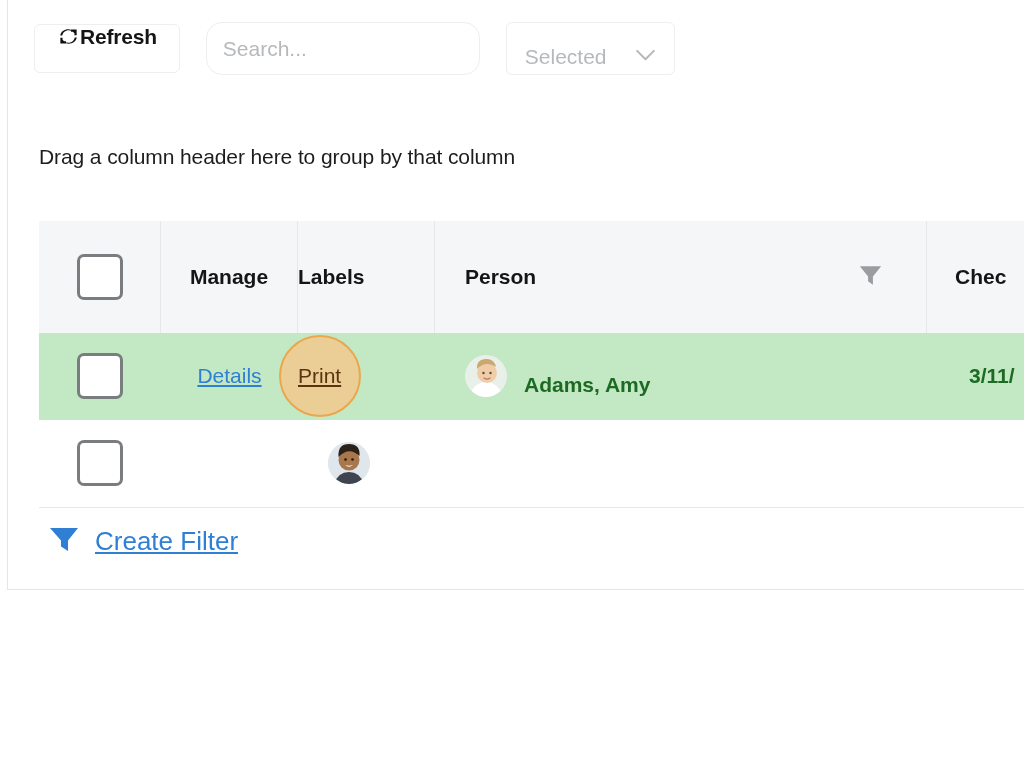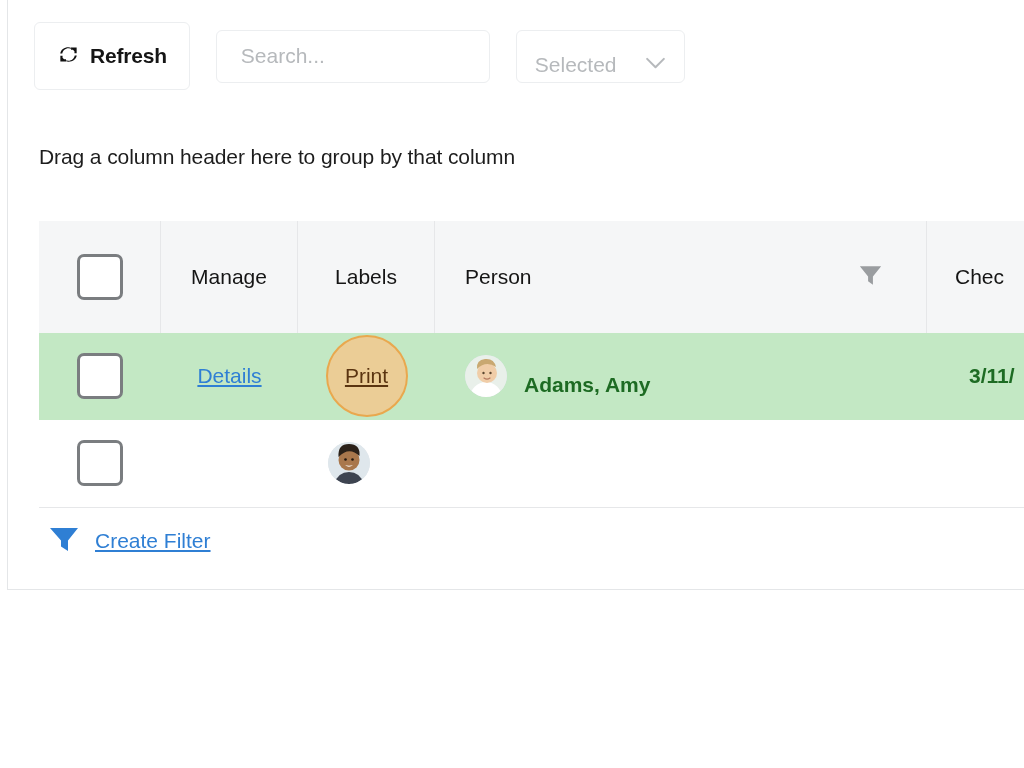--- a/index.html
+++ b/index.html
@@ -39,50 +39,48 @@
     position: absolute;
     left: 26px;
     top: 29px;
     display: flex;
     align-items: center;
     gap: 26px;
   }
 
   .btn-refresh {
     display: flex;
-    align-items: center;
     justify-content: center;
-    gap: 10px;
-    height: 68px;
+    height: 49px;
     padding: 0 22px;
     background: #ffffff;
     border: 1px solid #eceef0;
     border-radius: 6px;
     box-sizing: border-box;
     cursor: pointer;
   }
   .btn-refresh .label {
     font-size: 21px;
     font-weight: bold;
     color: #151515;
     letter-spacing: -0.2px;
   }
   .refresh-glyph { display: block; }
 
   .search-box {
     width: 274px;
     height: 53px;
     background: #ffffff;
     border: 1px solid #eceef0;
-    border-radius: 6px;
+    border-radius: 16px;
     box-sizing: border-box;
     font-family: "Liberation Sans", sans-serif;
     font-size: 21px;
     color: #44474a;
-    padding: 0 24px;
+    padding: 0 16px;
     outline: none;
   }
   .search-box::placeholder { color: #b6b9bc; }
 
   .selected-dd {
     display: flex;
     align-items: center;
     justify-content: space-between;
     gap: 14px;
     width: 169px;
@@ -130,41 +128,41 @@
   }
   .hdr .cell {
     display: flex;
     align-items: center;
     border-right: 1px solid #e6e7e9;
     box-sizing: border-box;
   }
   .hdr .cell:last-child { border-right: none; }
   .hdr .htext {
     font-size: 21px;
-    font-weight: normal;
+    font-weight: bold;
     color: #151515;
     white-space: nowrap;
   }
 
   .row {
     height: 86px;
     border-bottom: 1px solid transparent;
   }
   .row .cell {
     display: flex;
     align-items: center;
     box-sizing: border-box;
   }
   .row-green { background: #c3e8c4; }
   .row-plain { background: #ffffff; }
 
   
   .c-check  { width: 122px; justify-content: center; }
   .c-manage { width: 137px; justify-content: center; }
-  .c-labels { width: 137px; justify-content: center; }
+  .c-labels { width: 137px; justify-content: flex-start; }
   .c-person { width: 492px; padding-left: 30px; }
   .c-date   { width: 200px; padding-left: 28px; }
 
   .hdr .c-person { position: relative; }
   .filter-ico-wrap {
     position: absolute;
     right: 40px;
     top: 50%;
     transform: translateY(-50%);
     cursor: pointer;
@@ -253,21 +251,21 @@
   .grid-foot {
     border-top: 1px solid #e6e7e9;
     height: 66px;
     display: flex;
     align-items: center;
     padding-left: 8px;
     gap: 14px;
     background: #ffffff;
   }
   .create-filter-lnk {
-    font-size: 21px;
+    font-size: 26px;
     color: #2f7fd4;
     text-decoration: underline;
     cursor: pointer;
     white-space: nowrap;
   }
 </style>
 </head>
 <body>
 
 <div id="app">

